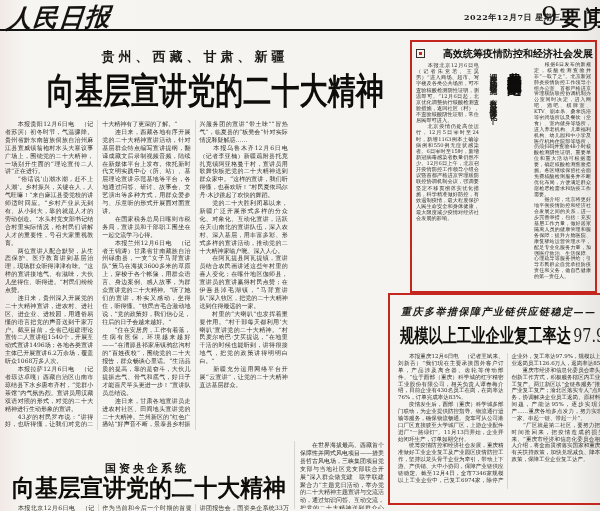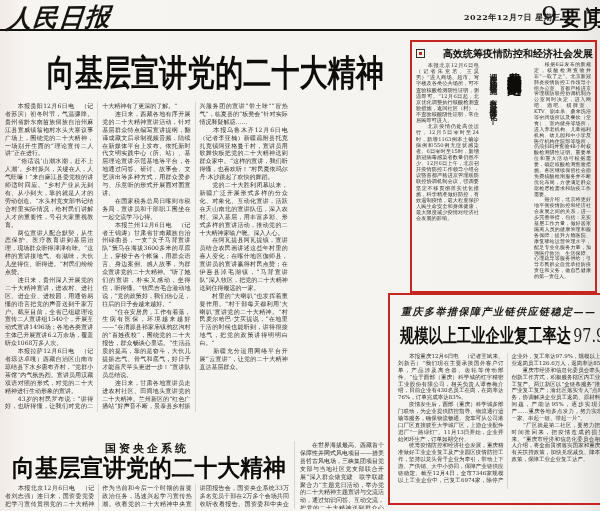--- a/index.html
+++ b/index.html
@@ -40,21 +40,21 @@
   .newsbody {
     font-size:6px; line-height:1.32; text-align:justify; white-space:pre-wrap;
     overflow:hidden; color:#333029;
   }
   .lead-body {
     margin-top:6px; height:310px;
     column-count:4; column-gap:9px; column-fill:auto; column-rule:1px solid #d9d4cc;
   }
   
   .soe { position:absolute; left:5px; top:441px; width:380px; height:70px; display:flex; }
-  .soe-left { width:284px; }
+  .soe-left { width:284px;margin-top:20px; }
   .soe-kicker { text-align:center; font-size:11px; font-weight:bold; letter-spacing:3px; color:#1c1916; height:14px; }
   .soe-headline {
     text-align:center; font-size:24px; font-weight:900; color:#0f0d0b; white-space:nowrap;
     transform:scaleX(0.95); transform-origin:center; line-height:26px; height:26px;
   }
   .soe-body { margin-top:3px; height:27px; column-count:3; column-gap:8px; column-rule:1px solid #d9d4cc; column-fill:auto; }
   .soe-side { width:90px; margin-left:5px; padding-left:5px; border-left:1px solid #d9d4cc; height:68px; }
   
   .box-top {
     position:absolute; left:410px; top:40px; width:187px; height:253px;
@@ -102,20 +102,21 @@
 
 <div class="page">
 
   <div class="header-rule"></div>
   <div class="masthead">人民日报</div>
   <div class="dateline">2022年12月7日 星期三</div>
   <div class="pagenum">9</div>
   <div class="section-title">要闻</div>
 
   <div class="lead">
+    <div class="lead-kicker">贵州、西藏、甘肃、新疆</div>
     <div class="lead-headline">向基层宣讲党的二十大精神</div>
     <div class="lead-body newsbody">　　本报贵阳12月6日电　（记者苏滨）初冬时节，气温骤降。贵州省黔东南苗族侗族自治州麻江县宣威镇翁袍村水头大寨议事广场上，围绕党的二十大精神，一场别开生面的“理论宣传二人讲”正在进行。
 　　“俗话说‘山潮水潮，赶不上人潮’。乡村振兴，关键在人，人气旺嘛！”来自麻江县委党校的讲师适时回应。“乡村产业从无到有、从小到大，靠的就是人才的劳动创造。”水头村党支部书记结合村里实际情况，给村民们讲解人才的重要性，号召大家重视教育。
 　　两位宣讲人配合默契，从生态保护、医疗教育讲到基层治理，现场群众听得津津有味。“这样的宣讲接地气、有滋味，大伙儿坐得住、听得进。”村民们纷纷点赞。
 　　连日来，贵州深入开展党的二十大精神宣讲，进农村、进社区、进企业、进校园，用通俗易懂的语言把党的声音送到千家万户。截至目前，全省已组建理论宣传二人宣讲组1540个，开展互动式宣讲1496场；各地各类宣讲主体已开展宣讲6.2万余场，覆盖听众1068万多人次。
 　　本报拉萨12月6日电　（记者琼达卓嘎）西藏自治区山南市琼结县下水乡唐布齐村，“党群小茶馆”内气氛热烈。宣讲员用汉藏双语对照的形式，对党的二十大精神进行生动形象的宣讲。
 　　43岁的村民罗布说：“讲得好，也听得懂，让我们对党的二十大精神有了更深的了解。”
 　　连日来，西藏各地有序开展党的二十大精神宣讲活动，针对基层群众特点编写宣讲提纲，翻译成藏文后录制视频音频，陆续在新媒体平台上发布。依托新时代文明实践中心（所、站）、基层理论宣讲示范基地等平台，各地通过问答、研讨、故事会、文艺演出等多种方式，用群众爱参与、乐意听的形式开展面对面宣讲。
 　　在国家税务总局日喀则市税务局，宣讲员和干部职工围坐在一起交流学习心得。
 　　本报兰州12月6日电　（记者王锦涛）甘肃省甘南藏族自治州碌曲县，一支“女子马背宣讲队”策马在海拔3600多米的草原上，穿梭于各个帐篷，用群众语言、身边案例、感人故事，为群众宣讲党的二十大精神。“听了她们的宣讲，朴实又感动，坐得住，听得懂。”牧民吉毛合激动地说，“党的政策好，我们信心足，往后的日子会越来越好。”

